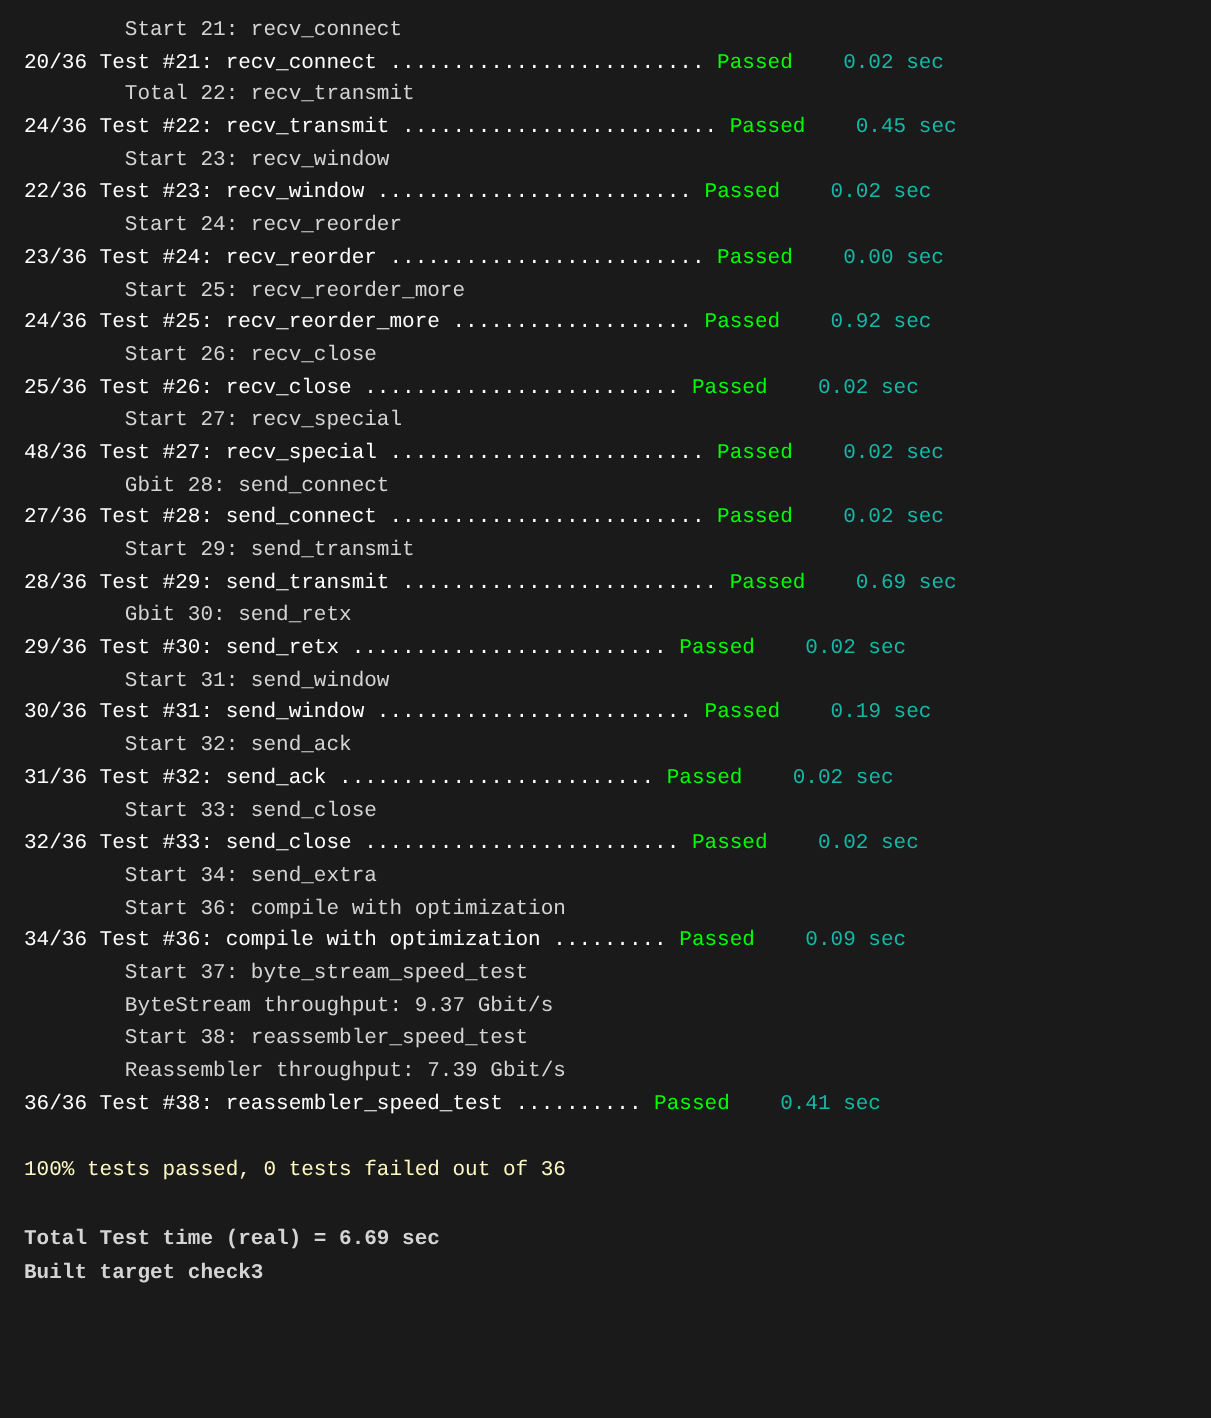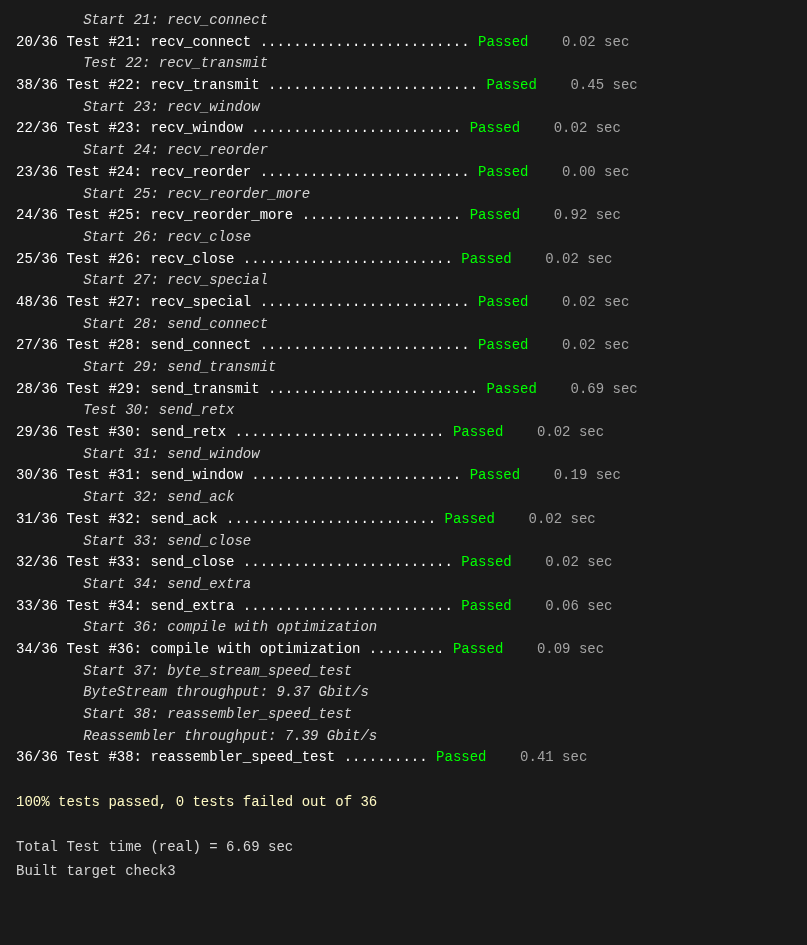--- a/index.html
+++ b/index.html
@@ -20,67 +20,66 @@
       line-height: 1.55;
       white-space: pre;
     }
     .line-main {
       color: #ffffff;
     }
     .status-passed {
       color: #00ff00;
     }
     .time-val {
-      color: #a3a3a3;
+      color: #14b8a6;
     }
     .summary-line {
       color: #fef9c3;
       line-height: 1.7;
     }
     .total-line {
       color: #d4d4d4;
       line-height: 1.7;
+      font-weight: bold;
     }
     .indent {
       color: #d4d4d4;
-      font-style: italic;
     }
   </style>
 </head>
 <body>
 
 <div id="terminal-container">
 <div class="terminal-line indent">        Start 21: recv_connect</div>
     <div class="terminal-line"><span class="line-main">20/36 Test #21: recv_connect ......................... </span><span class="status-passed">Passed</span><span class="time-val">    0.02 sec</span></div>
-    <div class="terminal-line indent">        Test 22: recv_transmit</div>
-    <div class="terminal-line"><span class="line-main">38/36 Test #22: recv_transmit ......................... </span><span class="status-passed">Passed</span><span class="time-val">    0.45 sec</span></div>
+    <div class="terminal-line indent">        Total 22: recv_transmit</div>
+    <div class="terminal-line"><span class="line-main">24/36 Test #22: recv_transmit ......................... </span><span class="status-passed">Passed</span><span class="time-val">    0.45 sec</span></div>
     <div class="terminal-line indent">        Start 23: recv_window</div>
     <div class="terminal-line"><span class="line-main">22/36 Test #23: recv_window ......................... </span><span class="status-passed">Passed</span><span class="time-val">    0.02 sec</span></div>
     <div class="terminal-line indent">        Start 24: recv_reorder</div>
     <div class="terminal-line"><span class="line-main">23/36 Test #24: recv_reorder ......................... </span><span class="status-passed">Passed</span><span class="time-val">    0.00 sec</span></div>
     <div class="terminal-line indent">        Start 25: recv_reorder_more</div>
     <div class="terminal-line"><span class="line-main">24/36 Test #25: recv_reorder_more ................... </span><span class="status-passed">Passed</span><span class="time-val">    0.92 sec</span></div>
     <div class="terminal-line indent">        Start 26: recv_close</div>
     <div class="terminal-line"><span class="line-main">25/36 Test #26: recv_close ......................... </span><span class="status-passed">Passed</span><span class="time-val">    0.02 sec</span></div>
     <div class="terminal-line indent">        Start 27: recv_special</div>
     <div class="terminal-line"><span class="line-main">48/36 Test #27: recv_special ......................... </span><span class="status-passed">Passed</span><span class="time-val">    0.02 sec</span></div>
-    <div class="terminal-line indent">        Start 28: send_connect</div>
+    <div class="terminal-line indent">        Gbit 28: send_connect</div>
     <div class="terminal-line"><span class="line-main">27/36 Test #28: send_connect ......................... </span><span class="status-passed">Passed</span><span class="time-val">    0.02 sec</span></div>
     <div class="terminal-line indent">        Start 29: send_transmit</div>
     <div class="terminal-line"><span class="line-main">28/36 Test #29: send_transmit ......................... </span><span class="status-passed">Passed</span><span class="time-val">    0.69 sec</span></div>
-    <div class="terminal-line indent">        Test 30: send_retx</div>
+    <div class="terminal-line indent">        Gbit 30: send_retx</div>
     <div class="terminal-line"><span class="line-main">29/36 Test #30: send_retx ......................... </span><span class="status-passed">Passed</span><span class="time-val">    0.02 sec</span></div>
     <div class="terminal-line indent">        Start 31: send_window</div>
     <div class="terminal-line"><span class="line-main">30/36 Test #31: send_window ......................... </span><span class="status-passed">Passed</span><span class="time-val">    0.19 sec</span></div>
     <div class="terminal-line indent">        Start 32: send_ack</div>
     <div class="terminal-line"><span class="line-main">31/36 Test #32: send_ack ......................... </span><span class="status-passed">Passed</span><span class="time-val">    0.02 sec</span></div>
     <div class="terminal-line indent">        Start 33: send_close</div>
     <div class="terminal-line"><span class="line-main">32/36 Test #33: send_close ......................... </span><span class="status-passed">Passed</span><span class="time-val">    0.02 sec</span></div>
     <div class="terminal-line indent">        Start 34: send_extra</div>
-    <div class="terminal-line"><span class="line-main">33/36 Test #34: send_extra ......................... </span><span class="status-passed">Passed</span><span class="time-val">    0.06 sec</span></div>
     <div class="terminal-line indent">        Start 36: compile with optimization</div>
     <div class="terminal-line"><span class="line-main">34/36 Test #36: compile with optimization ......... </span><span class="status-passed">Passed</span><span class="time-val">    0.09 sec</span></div>
     <div class="terminal-line indent">        Start 37: byte_stream_speed_test</div>
     <div class="terminal-line indent">        ByteStream throughput: 9.37 Gbit/s</div>
     <div class="terminal-line indent">        Start 38: reassembler_speed_test</div>
     <div class="terminal-line indent">        Reassembler throughput: 7.39 Gbit/s</div>
     <div class="terminal-line"><span class="line-main">36/36 Test #38: reassembler_speed_test .......... </span><span class="status-passed">Passed</span><span class="time-val">    0.41 sec</span></div>
     <div class="terminal-line"> </div>
     <div class="summary-line">100% tests passed, 0 tests failed out of 36</div>
     <div class="terminal-line"> </div>

